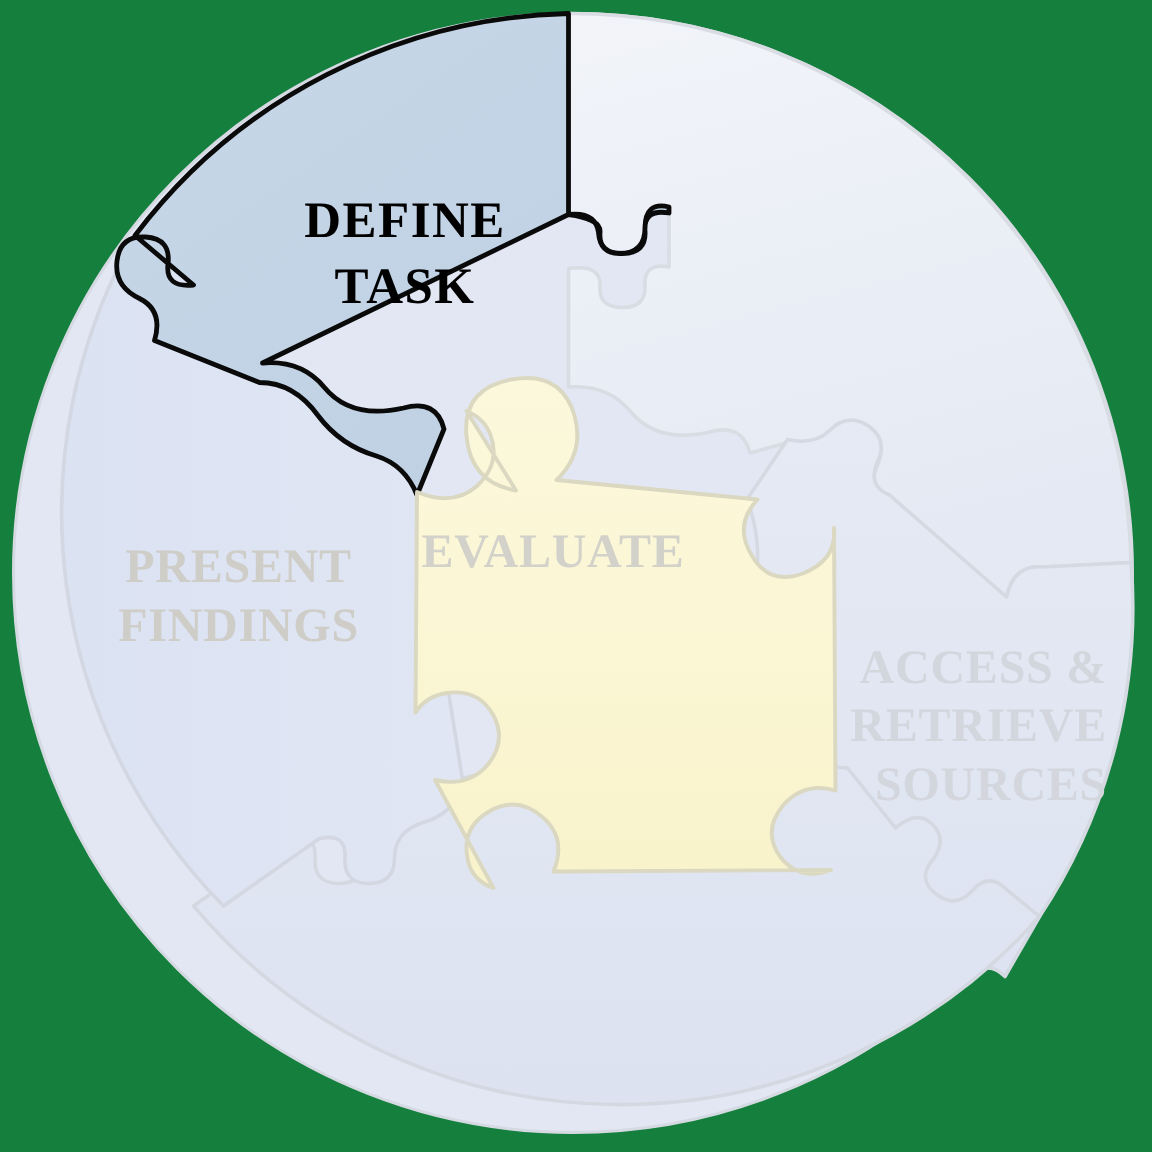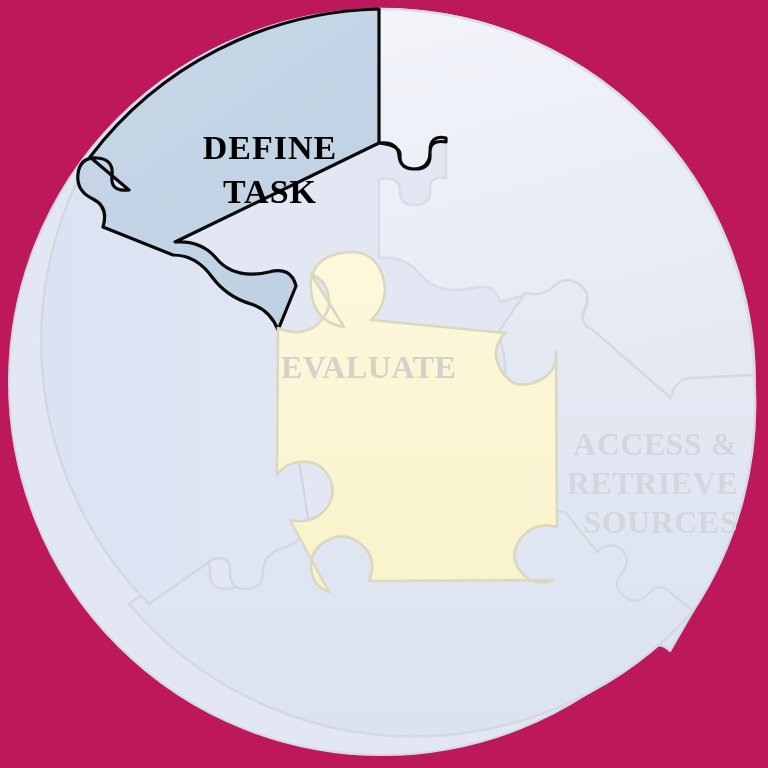--- a/index.html
+++ b/index.html
@@ -11,21 +11,21 @@
   body {
     width: 768px;
     height: 768px;
     overflow: hidden;
     font-family: "Liberation Serif", "DejaVu Serif", serif;
   }
   #stage {
     position: relative;
     width: 768px;
     height: 768px;
-    background: #be185d;
+    background: #15803d;
   }
   #wheel-svg {
     position: absolute;
     left: 0;
     top: 0;
     width: 768px;
     height: 768px;
     display: block;
   }
   .seg-label {
@@ -281,16 +281,18 @@
 
   <div class="seg-label" id="label-define-task">DEFINE
 TASK</div>
 
 
   <div class="seg-label" id="label-access-retrieve-sources">ACCESS &amp;
 RETRIEVE
 SOURCES</div>
 
 
+  <div class="seg-label" id="label-present-findings">PRESENT
+FINDINGS</div>
 
   <div class="seg-label" id="label-evaluate">EVALUATE</div>
 
 </div>
 
 </body></html>

